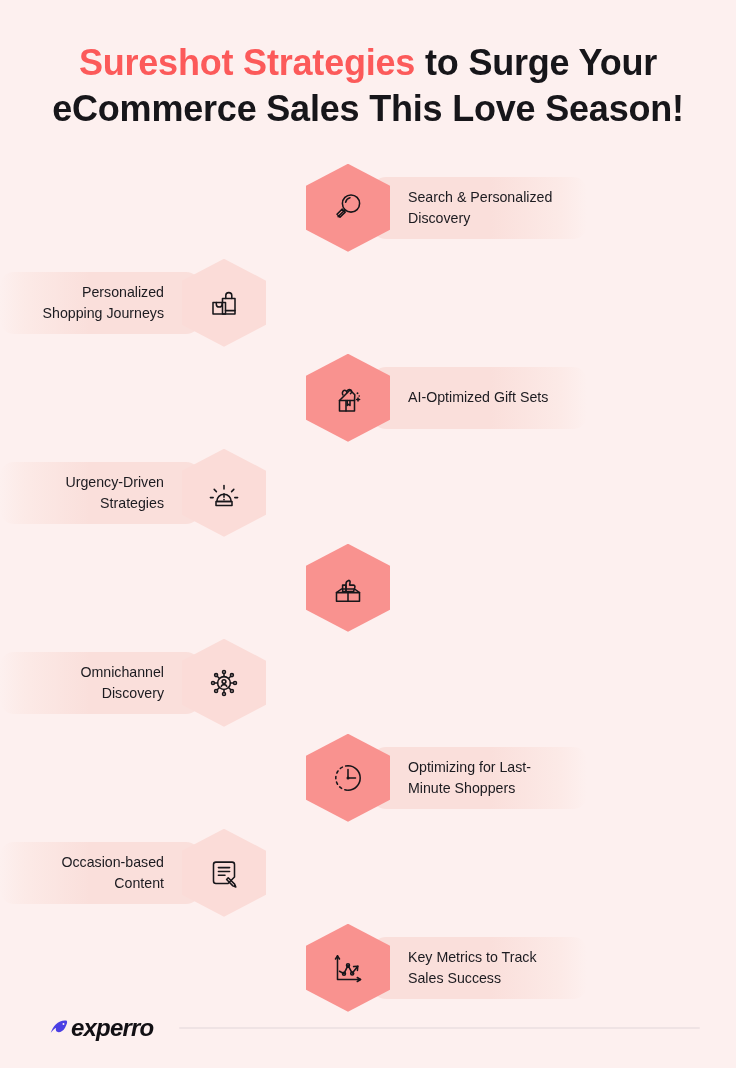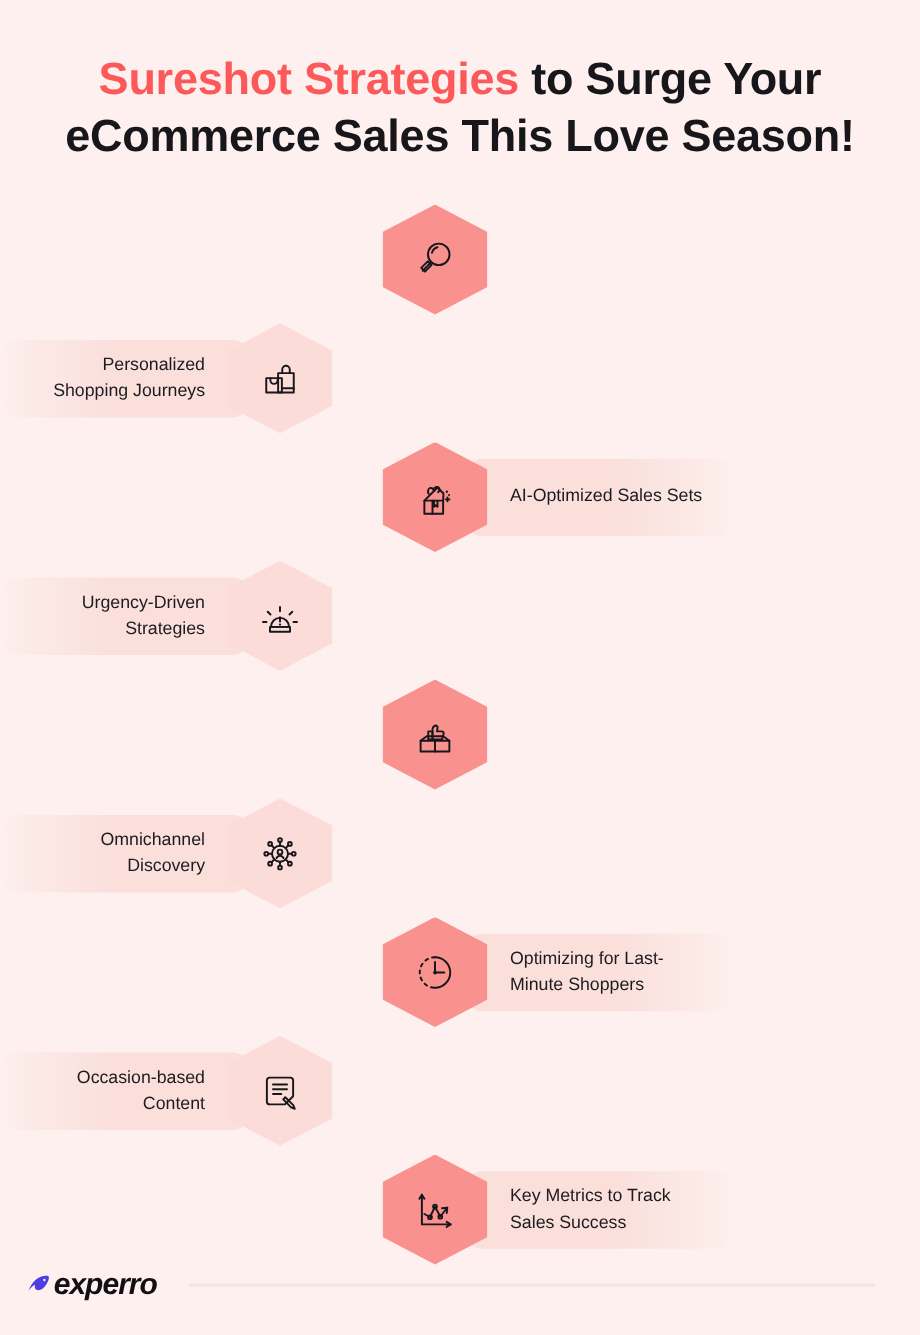--- a/index.html
+++ b/index.html
@@ -116,21 +116,21 @@
   }
 
   
   .footer {
     position: absolute;
     left: 0;
     right: 0;
     bottom: 26px;
     display: flex;
     align-items: center;
-    padding: 0 36px 0 20px;
+    padding: 0 36px 0 48px;
     box-sizing: border-box;
   }
   .logo {
     display: flex;
     align-items: center;
     flex: 0 0 auto;
   }
   .logo-mark {
     width: 22px;
     height: 22px;
@@ -163,20 +163,21 @@
 
   <div class="row right">
     <div class="hex dark">
       <svg viewBox="0 0 40 40">
         <circle cx="23" cy="15.5" r="8.6"></circle>
         <path d="M17.6 14.2a6 6 0 0 1 4.4-4.4"></path>
         <path d="M16.6 22.2 L10.2 28.6"></path>
         <path d="M14.2 21.1 L9.0 26.3 L12.0 29.3 L17.2 24.1 Z"></path>
       </svg>
     </div>
+    <div class="pill">Search &amp; Personalized Discovery</div>
   </div>
 
   <div class="row left">
     <div class="hex light">
       <svg viewBox="0 0 40 40">
         <path d="M18.5 15.5 H31 V31 H18.5 Z"></path>
         <path d="M21.8 15.5 V12.6 a3.0 3.0 0 0 1 6.0 0 V15.5"></path>
         <path d="M9 19.5 H21.5 V31 H9 Z"></path>
         <path d="M12.3 19.5 V21.2 a2.9 2.9 0 0 0 5.8 0 V19.5"></path>
         <path d="M21.5 27.6 H31"></path>
@@ -193,21 +194,21 @@
         <path d="M18.0 22.5 V33"></path>
         <path d="M19.2 22.5 V27.5 L20.6 26.2 L22.0 27.5 V22.5"></path>
         <path d="M15.0 17.0 a3.1 3.1 0 0 1 1.0 -4.6 a2.4 2.4 0 0 1 3.0 2.2"></path>
         <path d="M18.8 13.2 a2.8 2.8 0 0 1 4.2 -1.1 a2.4 2.4 0 0 1 -0.5 3.6"></path>
         <path d="M30.0 20.0 v3.0"></path>
         <path d="M28.6 21.5 h3.0"></path>
         <circle class="solid" cx="29.5" cy="15.3" r="0.95"></circle>
         <circle class="solid" cx="31.2" cy="18.0" r="0.8"></circle>
       </svg>
     </div>
-    <div class="pill">AI-Optimized Sales Sets</div>
+    <div class="pill">AI-Optimized Gift Sets</div>
   </div>
 
   <div class="row left">
     <div class="hex light">
       <svg viewBox="0 0 40 40">
         <path d="M12.8 28.5 a7.2 7.2 0 0 1 14.4 0 Z"></path>
         <path d="M12.0 28.5 H28.0 V32.4 H12.0 Z"></path>
         <path d="M20 16.0 V12.6"></path>
         <path d="M12.4 18.6 L10.2 16.4"></path>
         <path d="M27.6 18.6 L29.8 16.4"></path>

